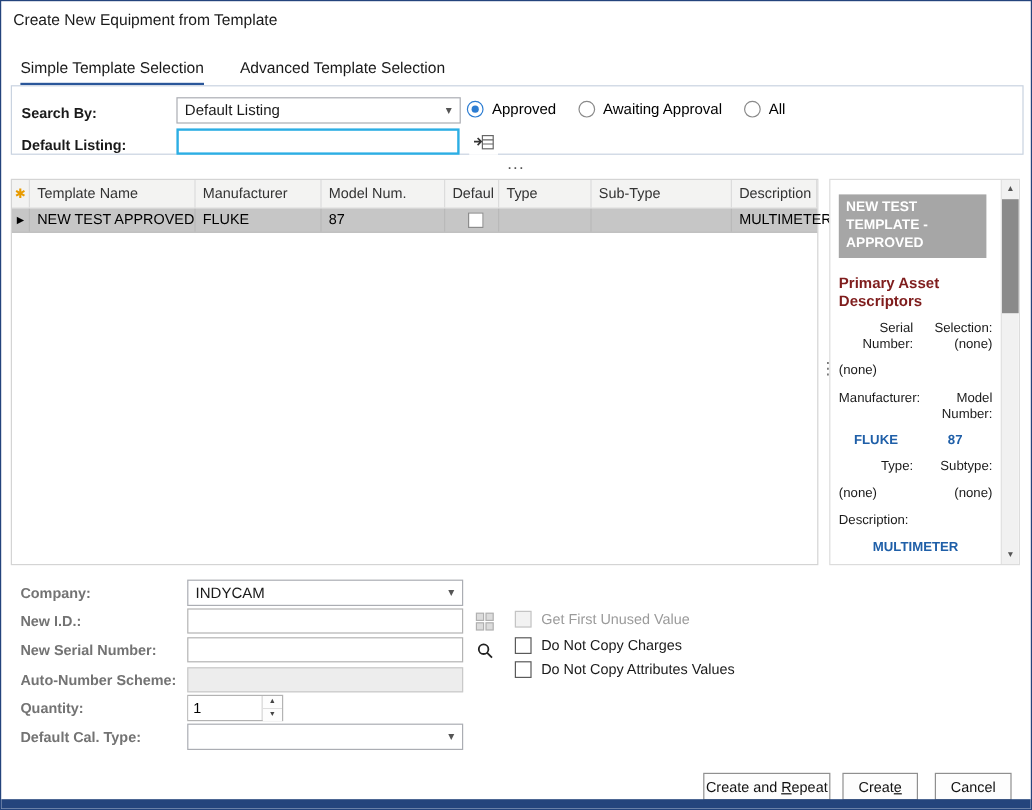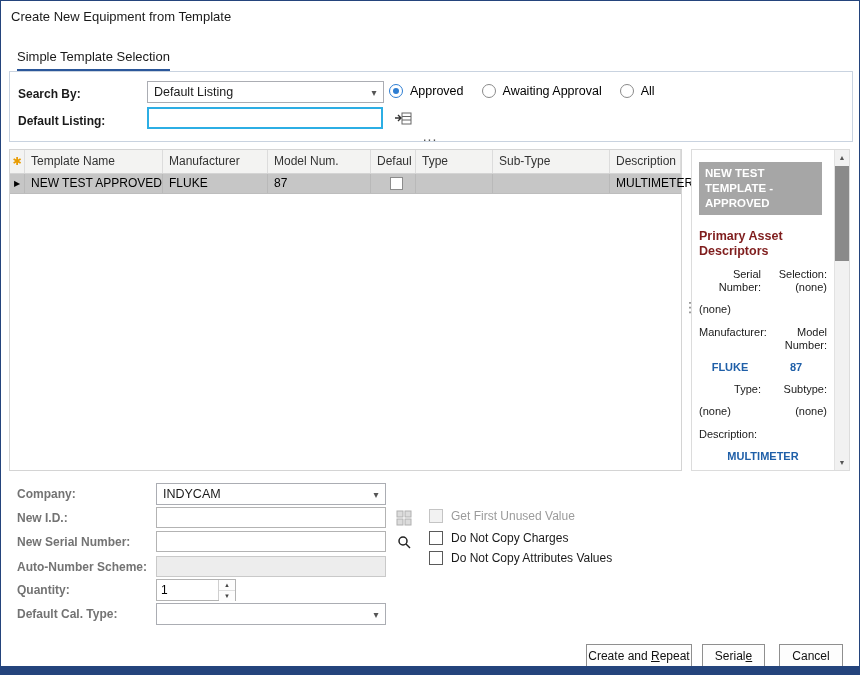--- a/index.html
+++ b/index.html
@@ -6,21 +6,21 @@
   html,body { width:860px; height:675px; background:#fff; }
   .window { position:relative; width:860px; height:675px; background:#fff; border:1px solid #24447c; overflow:hidden; }
   .bottom-strip { position:absolute; left:0; right:0; bottom:0; height:8px; background:#24447c; }
 
   .titlebar { position:absolute; top:0; left:0; right:0; height:30px; padding:8px 0 0 10px; font-size:13px; color:#1a1a1a; }
 
   .tabs { position:absolute; top:48px; left:16px; display:flex; gap:30px; font-size:13px; color:#1a1a1a; }
   .tab { padding-bottom:5px; cursor:default; }
   .tab.active { border-bottom:2px solid #2b579a; }
 
-  .search-panel { position:absolute; left:8px; top:70px; width:844px; height:71px; border:1px solid #c9d3e0; background:#fff; }
+  .search-panel { position:absolute; left:8px; top:70px; width:844px; height:58px; border:1px solid #c9d3e0; background:#fff; }
   .sp-label { position:absolute; font-size:12px; font-weight:bold; color:#1a1a1a; }
   .lbl-searchby { left:8px; top:15px; }
   .lbl-defaultlisting { left:8px; top:42px; }
 
   .combo { border:1px solid #abadb3; background:#fff; display:flex; align-items:center; font-size:12.5px; padding-left:6px; color:#1a1a1a; }
   .combo .chev { margin-left:auto; width:18px; text-align:center; color:#555; font-size:10px; }
   .combo-searchby { position:absolute; left:137px; top:9px; width:237px; height:22px;gap:20px; }
 
   .radio-group { position:absolute; left:379px; top:12px; display:flex; align-items:center; }
   .radio { display:flex; align-items:center; margin-right:18px; font-size:12.5px; cursor:default; }
@@ -103,20 +103,21 @@
 <body>
 
 <div class="window">
 
   <div class="titlebar">
     <span>Create New Equipment from Template</span>
   </div>
 
   <div class="tabs">
     <div class="tab active">Simple Template Selection</div>
+    <div class="tab">Advanced Template Selection</div>
   </div>
 
   <div class="search-panel">
     <span class="sp-label lbl-searchby">Search By:</span>
     <div class="combo combo-searchby">
       <span>Default Listing</span>
       <span class="chev">▾</span>
     </div>
     <div class="radio-group">
       <span class="radio selected">
@@ -257,17 +258,17 @@
   <div class="cb-row cb2">
     <span class="cb-box"></span>
     <span>Do Not Copy Charges</span>
   </div>
   <div class="cb-row cb3">
     <span class="cb-box"></span>
     <span>Do Not Copy Attributes Values</span>
   </div>
 
   <button class="btn btn-create-repeat"><span>Create and </span><span class="accel">R</span><span>epeat</span></button>
-  <button class="btn btn-create"><span>Serial</span><span class="accel">e</span><span></span></button>
+  <button class="btn btn-create"><span>Creat</span><span class="accel">e</span><span></span></button>
   <button class="btn btn-cancel"><span>Cancel</span><span class="accel"></span><span></span></button>
 
   <div class="bottom-strip"></div>
 </div>
 
 </body></html>

